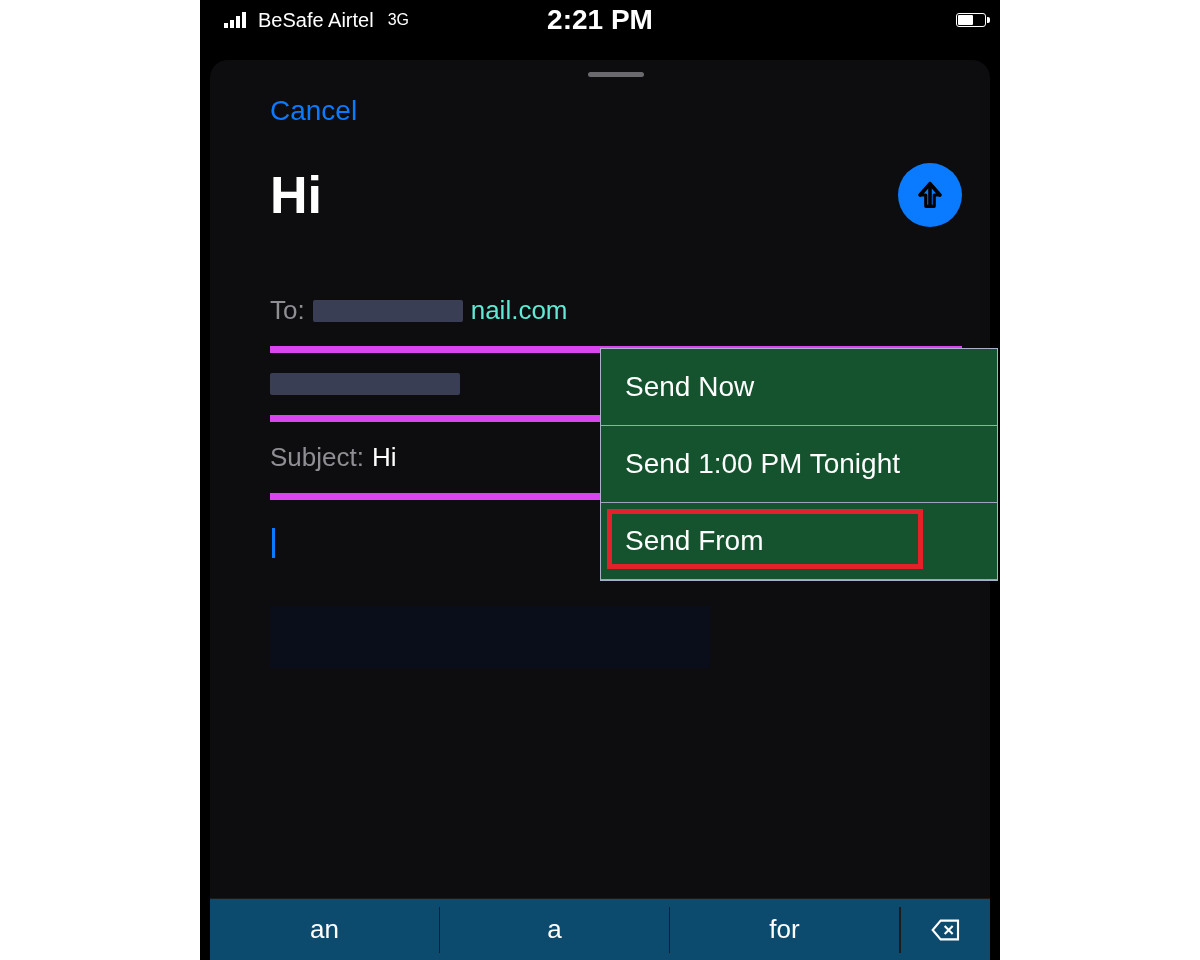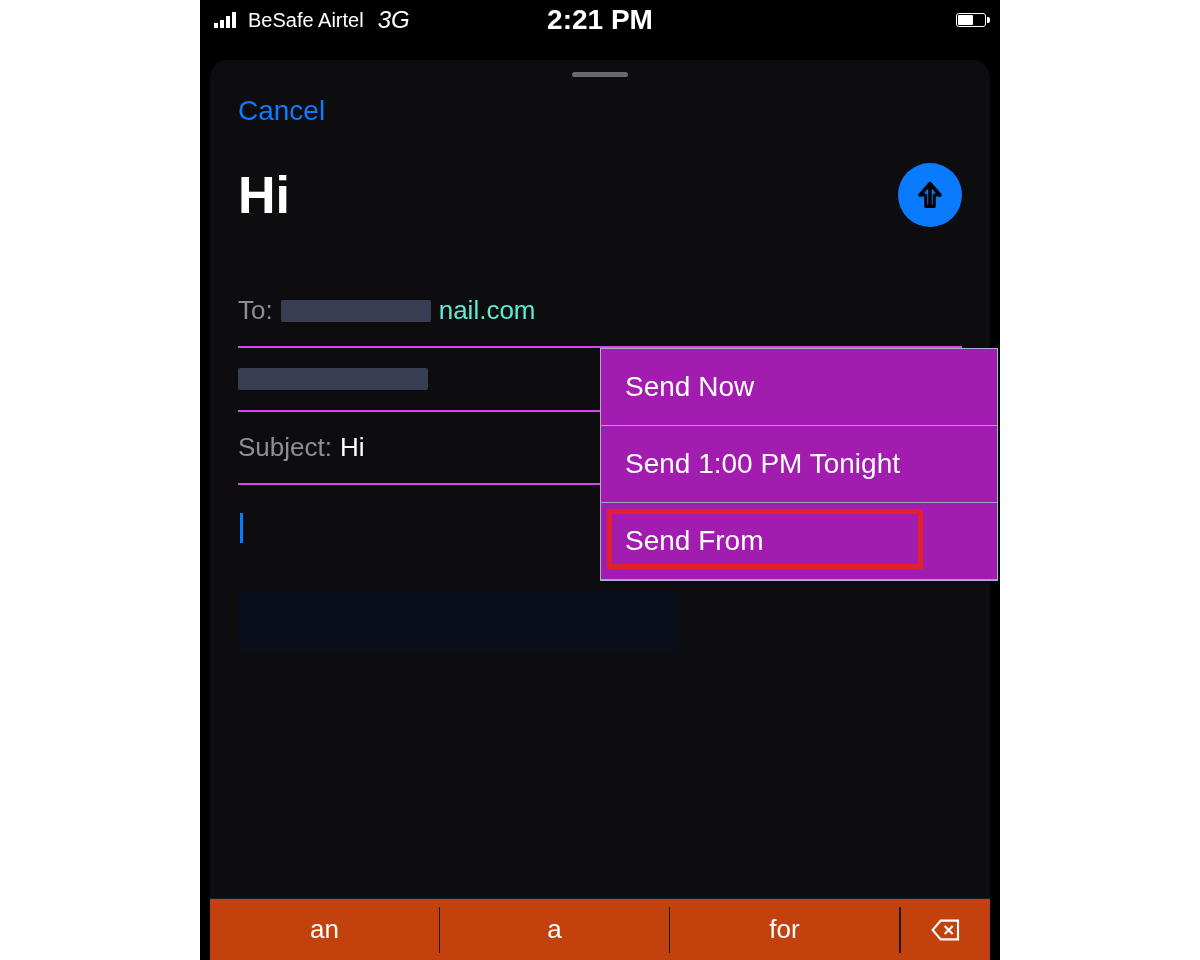--- a/index.html
+++ b/index.html
@@ -22,30 +22,31 @@
     }
     
     .status-bar {
       height: 40px;
       display: flex;
       align-items: center;
       padding: 0 14px;
       color: #fff;
       font-size: 20px;
       font-weight: 400;
+      margin-left: 10px;
     }
     .status-left { display: flex; align-items: center; gap: 8px; }
     .signal-bars { display: flex; align-items: flex-end; gap: 2px; height: 16px; }
     .signal-bars span { width: 4px; background: #fff; display: block; }
     .signal-bars span:nth-child(1){height:5px}
     .signal-bars span:nth-child(2){height:8px}
     .signal-bars span:nth-child(3){height:12px}
     .signal-bars span:nth-child(4){height:16px}
     .carrier { font-size: 20px; margin-left: 4px; }
-    .network { font-size: 24px; margin-left: 6px; font-style: italic; }
+    .network { font-size: 16px; margin-left: 6px; }
     .status-center {
       position: absolute;
       left: 50%;
       transform: translateX(-50%);
       font-weight: 600;
       font-size: 28px;
     }
     .status-right { margin-left: auto; display:flex; align-items:center; }
     .battery {
       width: 30px; height: 14px;
@@ -72,20 +73,21 @@
     
     .sheet {
       position: absolute;
       top: 60px;
       left: 10px;
       right: 10px;
       bottom: 0;
       background: #0d0d0f;
       border-radius: 18px 18px 0 0;
       padding-top: 8px;
+      padding-left: 32px;
     }
     .grabber {
       width: 56px; height: 5px;
       background: #6a6a6e;
       border-radius: 3px;
       margin: 4px auto 10px auto;
     }
     .cancel {
       color: #0a7bff;
       font-size: 28px;
@@ -106,21 +108,21 @@
     }
     .send-btn {
       width: 64px; height: 64px;
       border-radius: 50%;
       background: #0a7bff;
       display:flex; align-items:center; justify-content:center;
     }
     .send-btn svg { width: 34px; height: 34px; }
     .fields { padding: 0 28px; }
     .field-row {
-      border-bottom: 2px solid #d946ef;
+      border-bottom: 7px solid #d946ef;
       padding: 20px 0;
       display:flex;
       align-items:center;
       gap:8px;
       font-size: 26px;
       color:#8e8e93;
     }
     .field-row .value { color:#fff; }
     .to-email-suffix{ color:#5eead4; }
     .redacted {
@@ -150,21 +152,21 @@
       width:440px;
       height:62px;
     }
 
     
     .menu {
       position:absolute;
       top: 288px;
       right: -8px;
       width: 398px;
-      background:#a21caf;
+      background:#14532d;
       border:1px solid #aab0c8;
     }
     .menu-item{
       color:#fff;
       font-size:28px;
       padding:22px 24px;
       border-bottom:1px solid #9ea4bb;
     }
     .menu-item:last-child{ border-bottom:none; }
     
@@ -176,21 +178,21 @@
       height:60px;
       border:5px solid #e3212a;
       pointer-events:none;
     }
 
     
     .kbd-bar{
       position:absolute;
       left:0; right:0; bottom:0;
       height:62px;
-      background:#c2410c;
+      background:#0c4a6e;
       border-top:1px solid #1c1c1e;
       display:flex;
       align-items:center;
     }
     .sugg{
       flex:1;
       color:#fff;
       font-size:26px;
       text-align:center;
       border-right:1px solid #1c1c1e;

